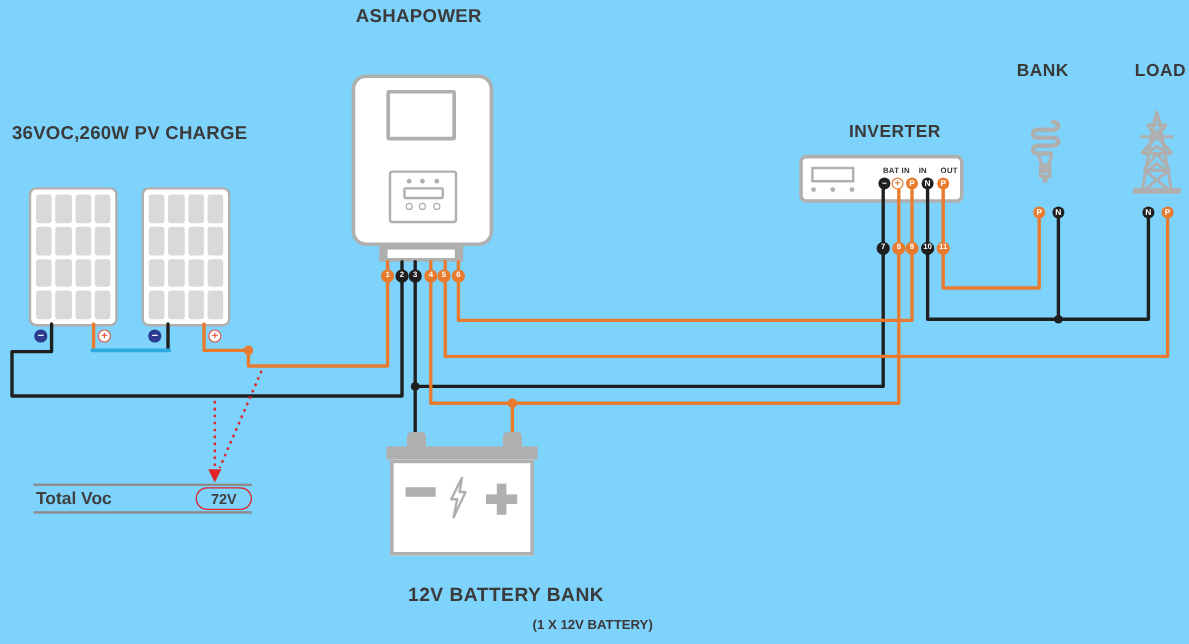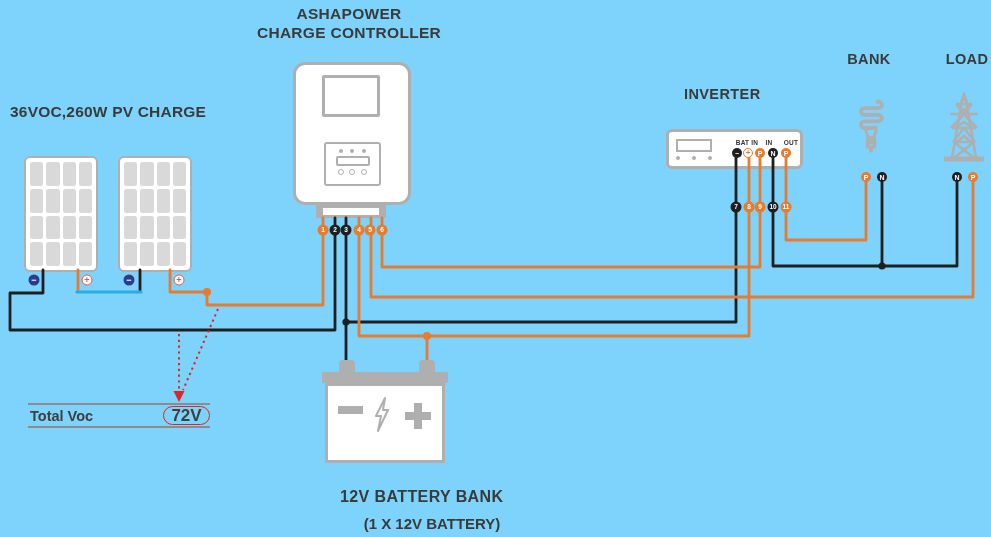--- a/index.html
+++ b/index.html
@@ -1,25 +1,25 @@
 <!DOCTYPE html>
 <html style="--orange: #E87B2D; --wireblack: #1F1F1F; --blue: #29ABE2; --gray: #AFAFAF; --cellgray: #D9D9D9; --red: #E02428; --navy: #2B3B8F; --plusred: #E25B4D; --textdark: #3A3A3A;"><head>
 <meta charset="utf-8">
 <style>
   html,body{margin:0;padding:0;background:#fff;}
   .stage{position:relative;width:991px;height:537px;background:#7dd3fc;overflow:hidden;
          font-family:"Liberation Sans","DejaVu Sans",sans-serif;}
   .title{position:absolute;font-weight:bold;color:var(--textdark);z-index:2;}
   .t-controller{left:249px;top:4px;width:200px;text-align:center;font-size:15.5px;line-height:19px;letter-spacing:.3px;}
   .t-pv{left:10px;top:103px;font-size:15.5px;letter-spacing:.2px;}
-  .t-inverter{left:684px;top:86px;width:100px;text-align:left;font-size:14.5px;letter-spacing:.4px;}
+  .t-inverter{left:684px;top:102px;width:100px;text-align:right;font-size:14.5px;letter-spacing:.4px;}
   .t-load{left:844px;top:51px;width:50px;text-align:center;font-size:14.5px;letter-spacing:.4px;}
   .t-grid{left:942px;top:51px;width:50px;text-align:center;font-size:14.5px;letter-spacing:.4px;}
   .t-batt{left:340px;top:488px;width:200px;font-size:16px;letter-spacing:.4px;}
-  .t-batt-sub{left:332px;top:515px;width:200px;text-align:center;font-size:15px;}
+  .t-batt-sub{left:344px;top:515px;width:200px;text-align:right;font-size:11px;}
 
   
   .panel{position:absolute;width:74px;height:116px;background:#fff;border:2px solid var(--gray);
          border-radius:6px;box-sizing:border-box;padding:4px;z-index:2;}
   .cells{display:grid;width:100%;height:100%;grid-template-columns:repeat(4,1fr);
          grid-template-rows:repeat(4,1fr);gap:3px;}
   .cells i{background:var(--cellgray);border-radius:2.5px;}
 
   
   .controller{position:absolute;left:293px;top:62px;width:118px;height:143px;border:3px solid var(--gray);
@@ -54,21 +54,21 @@
   .bat-plus{position:absolute;left:405px;top:403px;width:26px;height:26px;z-index:3;}
   .bat-plus::before{content:"";position:absolute;left:0;top:9px;width:26px;height:8px;background:var(--gray);}
   .bat-plus::after{content:"";position:absolute;left:9px;top:0;width:8px;height:26px;background:var(--gray);}
 
   
   .summary{position:absolute;left:28px;top:403px;width:182px;border-bottom:2px solid #8C8C8C;z-index:2;}
   .sum-row{height:23px;border-top:2px solid #8C8C8C;display:flex;align-items:center;
            justify-content:space-between;padding-left:2px;box-sizing:border-box;}
   .sum-label{font-size:14.5px;font-weight:bold;color:#3F3F3F;}
   .sum-box{width:47px;height:19px;border:1.5px solid var(--red);border-radius:10px;display:flex;
-           align-items:center;justify-content:center;font-size:17px;font-weight:bold;color:#3F3F3F;box-sizing:border-box;}
+           align-items:center;justify-content:center;font-size:12px;font-weight:bold;color:#3F3F3F;box-sizing:border-box;}
 
   
   svg.wires{position:absolute;left:0;top:0;z-index:10;pointer-events:none;}
 
   
   .badge{position:absolute;z-index:30;border-radius:50%;color:#fff;font-weight:bold;display:flex;
          align-items:center;justify-content:center;transform:translate(-50%,-50%);line-height:1;}
   .badge.num{width:11px;height:11px;font-size:6.5px;}
   .badge.sm{width:10px;height:10px;font-size:7px;}
   .badge.orange{background:var(--orange);}
@@ -80,21 +80,20 @@
                  width:10px;height:10px;font-size:8px;box-sizing:border-box;}
   .icon{position:absolute;z-index:2;}
 </style>
 </head>
 <body>
 
 <div class="stage">
 
   <div class="title t-controller">
     <span style="display:block">ASHAPOWER</span>
-    <span style="display:block">CHARGE CONTROLLER</span>
   </div>
   <div class="title t-pv">36VOC,260W PV CHARGE</div>
   <div class="title t-inverter">INVERTER</div>
   <div class="title t-load">BANK</div>
   <div class="title t-grid">LOAD</div>
   <div class="title t-batt">12V BATTERY BANK</div>
   <div class="title t-batt-sub">(1 X 12V BATTERY)</div>
 
   <div class="panel" style="left:24px;top:156px">
     <div class="cells">

